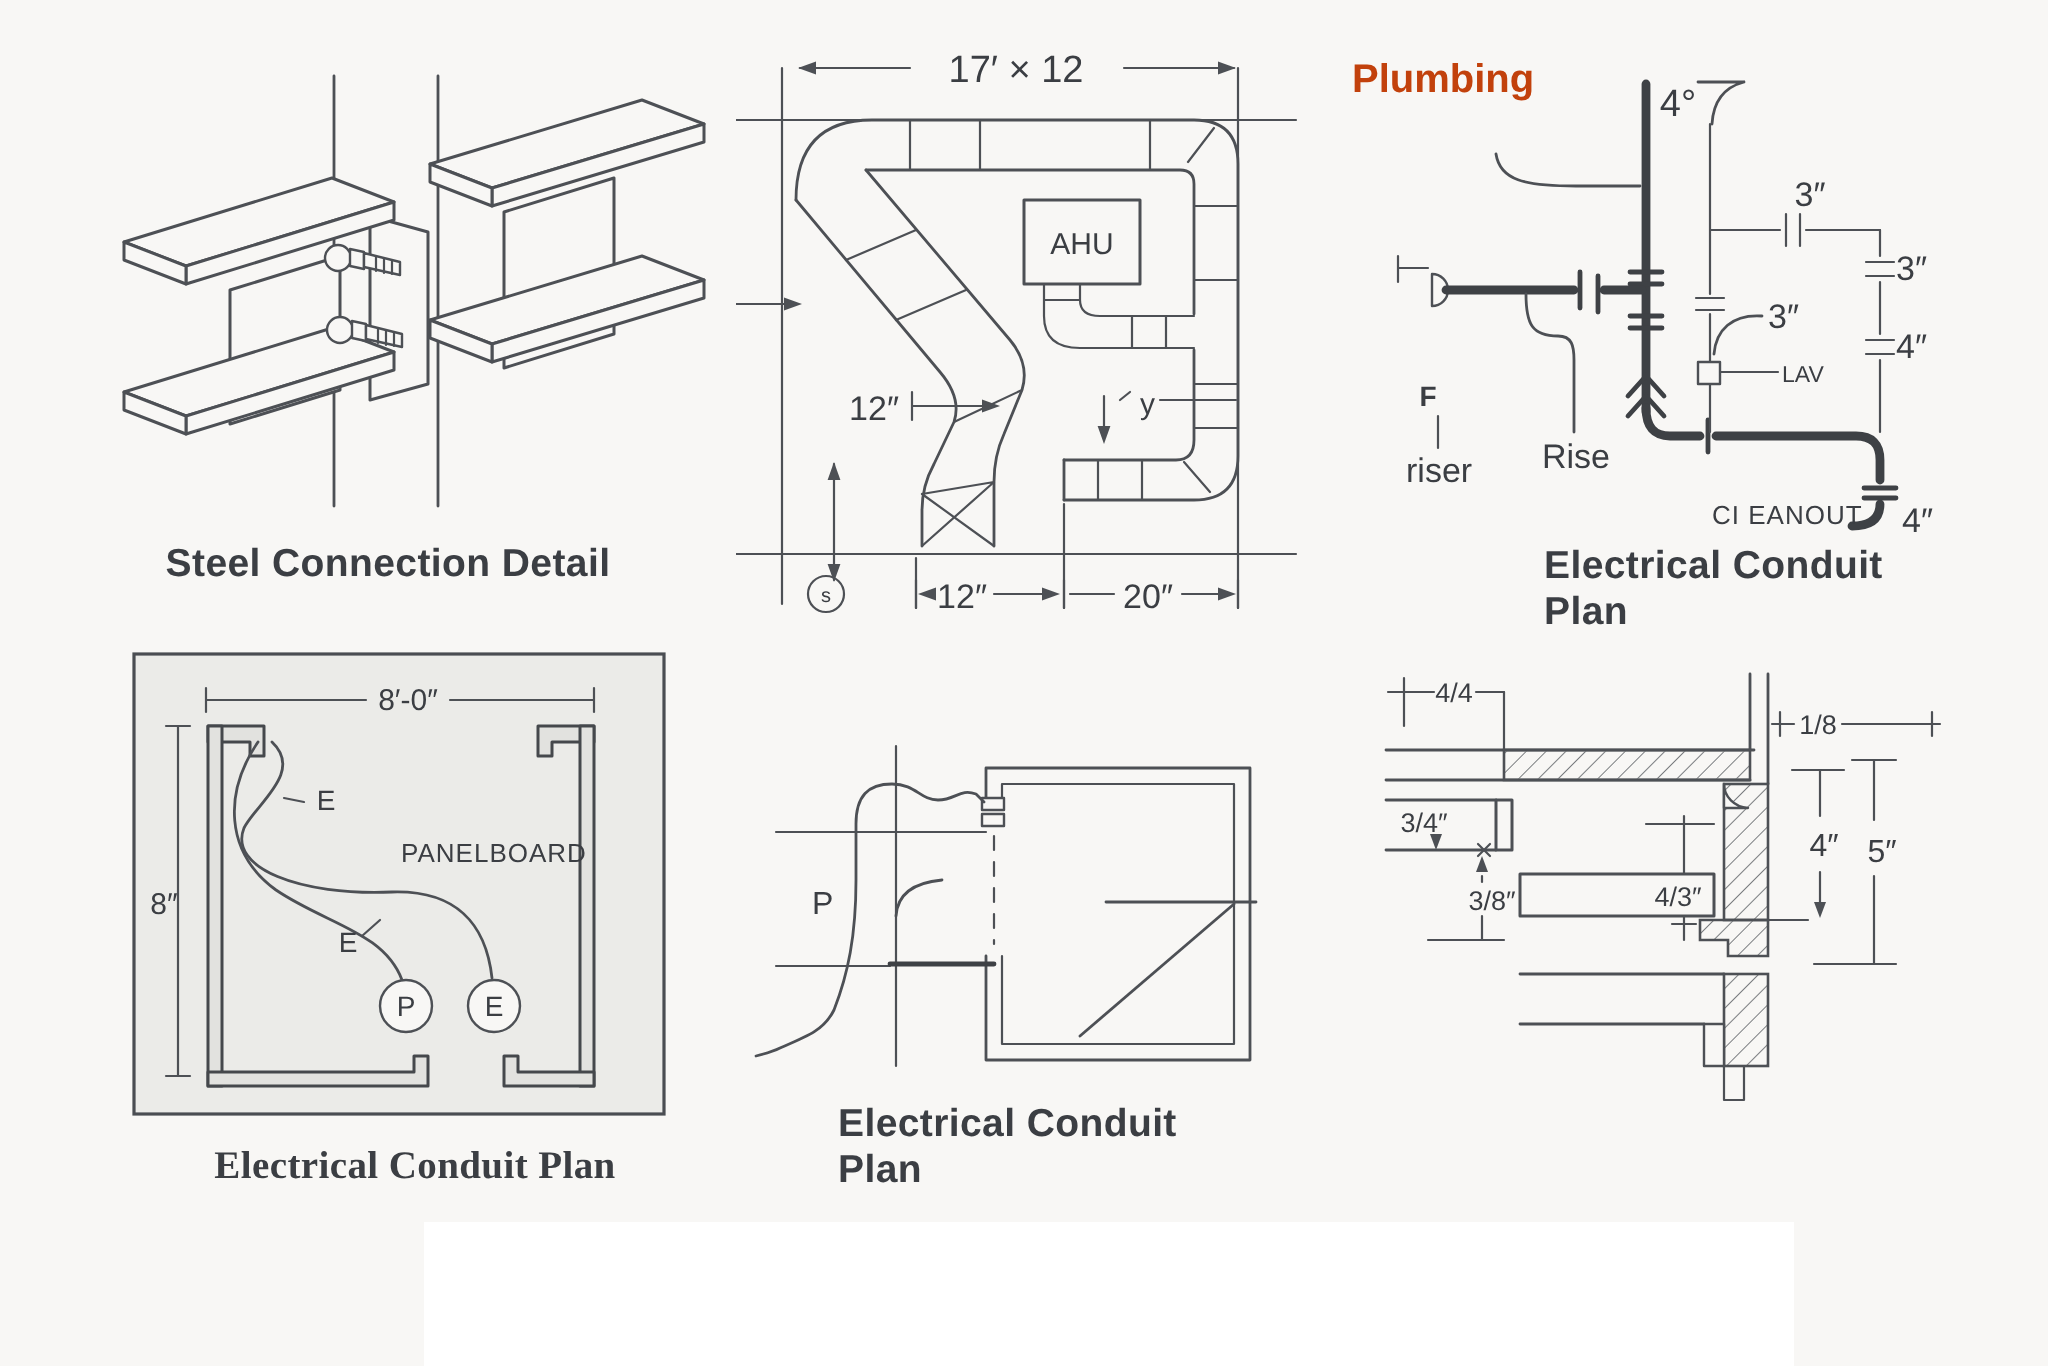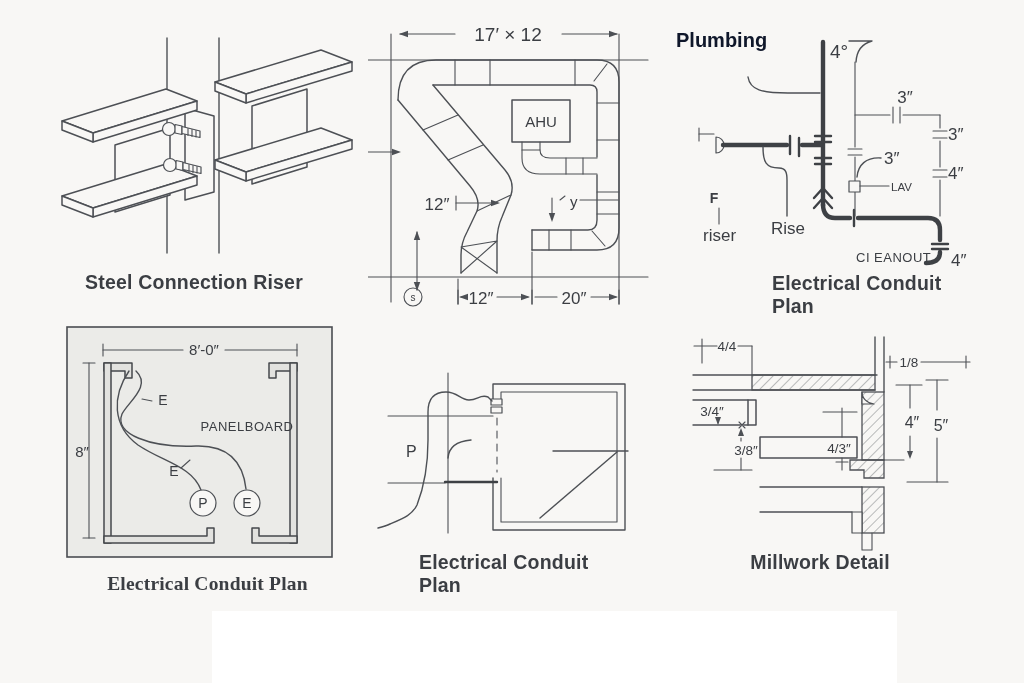--- a/index.html
+++ b/index.html
@@ -4,21 +4,21 @@
 <style>
   html,body{margin:0;padding:0;}
   body{width:1024px;height:683px;overflow:hidden;background:#f8f7f5;
        font-family:"Liberation Sans",sans-serif;}
   .sheet{position:relative;width:1024px;height:683px;background:#f8f7f5;}
   .whiteband{position:absolute;left:212px;top:611px;width:685px;height:72px;background:#ffffff;}
   .dwg{position:absolute;}
   .cap{position:absolute;font-weight:600;font-size:19.5px;line-height:23px;
        color:#3b3e43;letter-spacing:.2px;}
   .cap.center{text-align:center;}
-  .title2{position:absolute;font-weight:600;font-size:20px;line-height:26px;color:#0f172a;}
+  .title2{position:absolute;font-weight:600;font-size:20px;line-height:26px;color:#c2410c;}
   svg .ln{stroke:#4d5055;stroke-width:1.4;fill:none;stroke-linecap:round;stroke-linejoin:round;}
   svg .thin{stroke-width:1.1;}
   svg .thk{stroke:#3e4145;stroke-width:4.4;fill:none;stroke-linecap:round;stroke-linejoin:round;}
   svg .thk2{stroke:#3e4145;stroke-width:2.4;fill:none;stroke-linecap:round;}
   svg .fw{fill:#f8f7f5;stroke:#4d5055;stroke-width:1.5;stroke-linejoin:round;}
   svg .fw2{fill:#f8f7f5;stroke:#4d5055;stroke-width:1.2;stroke-linejoin:round;}
   svg .wall{fill:#e2e2df;stroke:#45484c;stroke-width:1.5;stroke-linejoin:round;}
   svg .pan{fill:#ebebe8;stroke:#4a4d52;stroke-width:1.6;}
   svg .ar{fill:#4d5055;stroke:none;}
   svg .ht{fill:url(#hp);stroke:#4d5055;stroke-width:1.3;}
@@ -63,21 +63,21 @@
       <circle class="fw2" cx="169" cy="129" r="6.5"></circle>
       <path class="fw2" d="M175,124.5 L182,126 L182,134.5 L175,133 Z"></path>
       <path class="fw2" d="M182,126.5 L200,131 L200,137.5 L182,133.5 Z"></path>
       <path class="ln thin" d="M188,128.5 L188,135.5 M192,129.5 L192,136.5 M196,130.5 L196,137"></path>
       <circle class="fw2" cx="170" cy="165" r="6.5"></circle>
       <path class="fw2" d="M176,160.5 L183,162 L183,170.5 L176,169 Z"></path>
       <path class="fw2" d="M183,162.5 L201,167 L201,173.5 L183,169.5 Z"></path>
       <path class="ln thin" d="M189,164.5 L189,171.5 M193,165.5 L193,172.5 M197,166.5 L197,173"></path>
     </g>
   </svg>
-  <div class="cap center" style="left:44px;top:271px;width:300px;">Steel Connection Riser</div>
+  <div class="cap center" style="left:44px;top:271px;width:300px;">Steel Connection Detail</div>
 
   <svg class="dwg" style="left:368px;top:8px;" width="300" height="310" viewBox="368 8 300 310">
     <g>
       <line class="ln thin" x1="368" y1="60" x2="648" y2="60"></line>
       <line class="ln thin" x1="368" y1="277" x2="648" y2="277"></line>
       <line class="ln thin" x1="391" y1="34" x2="391" y2="302"></line>
       <line class="ln thin" x1="619" y1="34" x2="619" y2="304"></line>
       <line class="ln thin" x1="532" y1="252" x2="532" y2="304"></line>
       <line class="ln thin" x1="458" y1="279" x2="458" y2="304"></line>
     </g>
@@ -338,14 +338,13 @@
       <text class="t16" x="941" y="431" text-anchor="middle">5″</text>
     </g>
     <g>
       <line class="ln" x1="760" y1="487" x2="862" y2="487"></line>
       <line class="ln" x1="760" y1="512" x2="852" y2="512"></line>
       <rect class="ht" x="862" y="487" width="22" height="46"></rect>
       <rect class="fw2" x="852" y="512" width="10" height="21"></rect>
       <path class="ln thin" d="M862,533 L862,550 M872,533 L872,550 M862,550 L872,550"></path>
     </g>
   </svg>
-  <div class="cap center" style="left:720px;top:551px;width:200px;">Millwork Detail</div>
 </div>
 
 </body></html>

